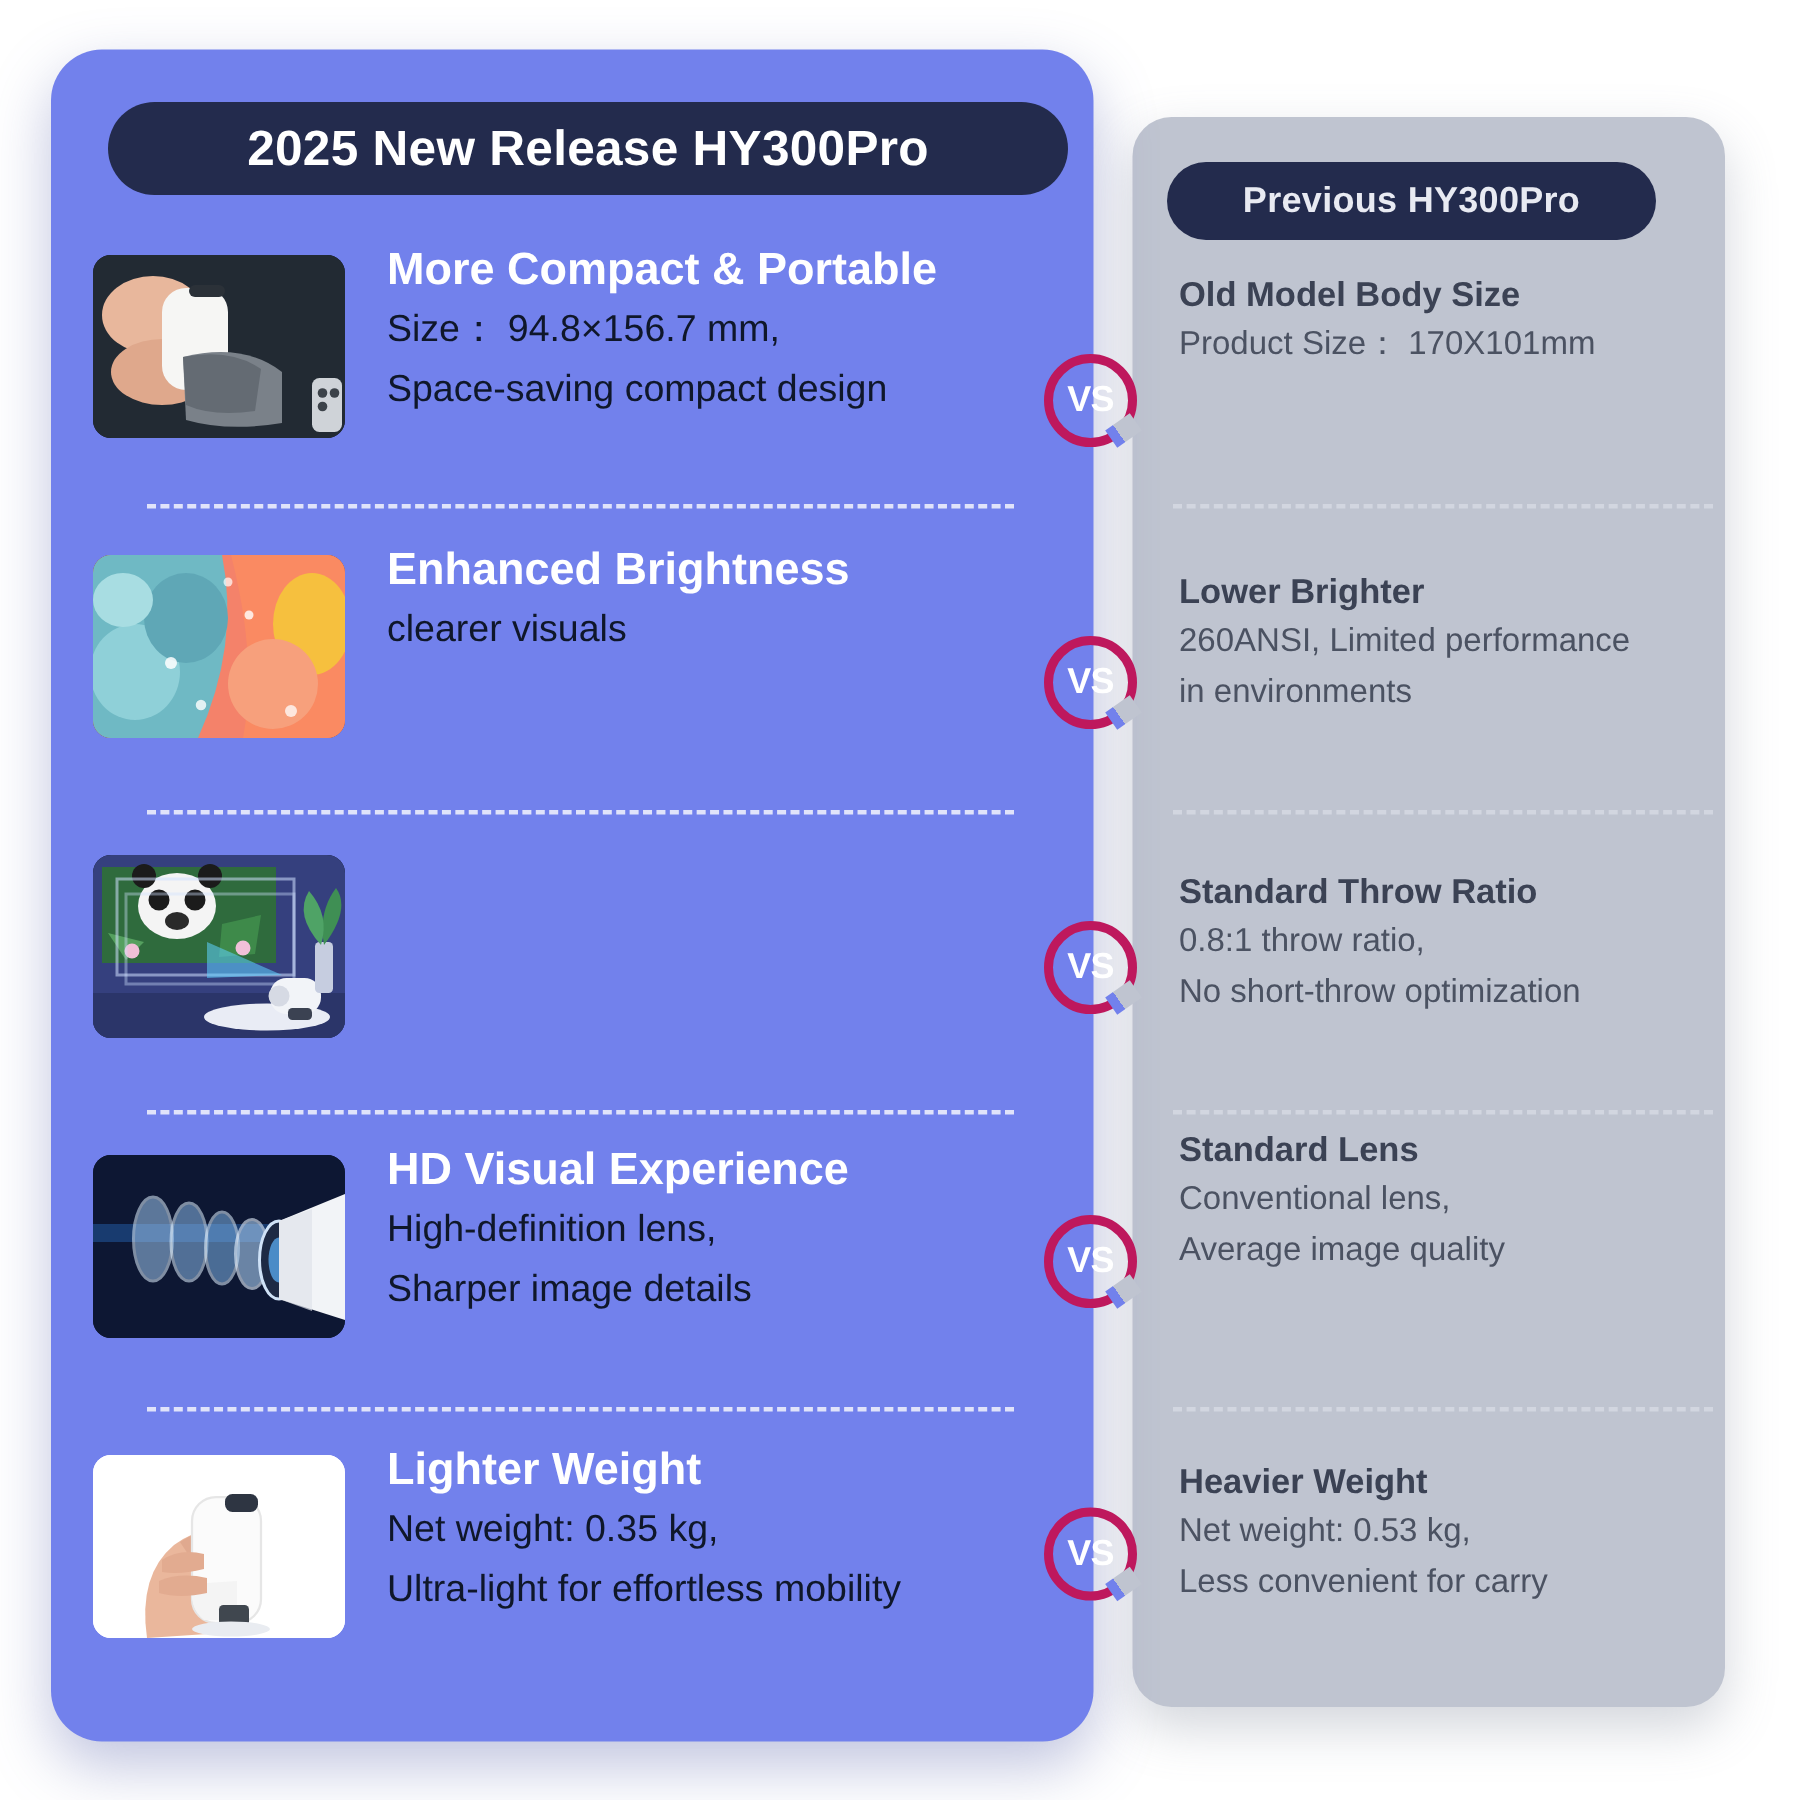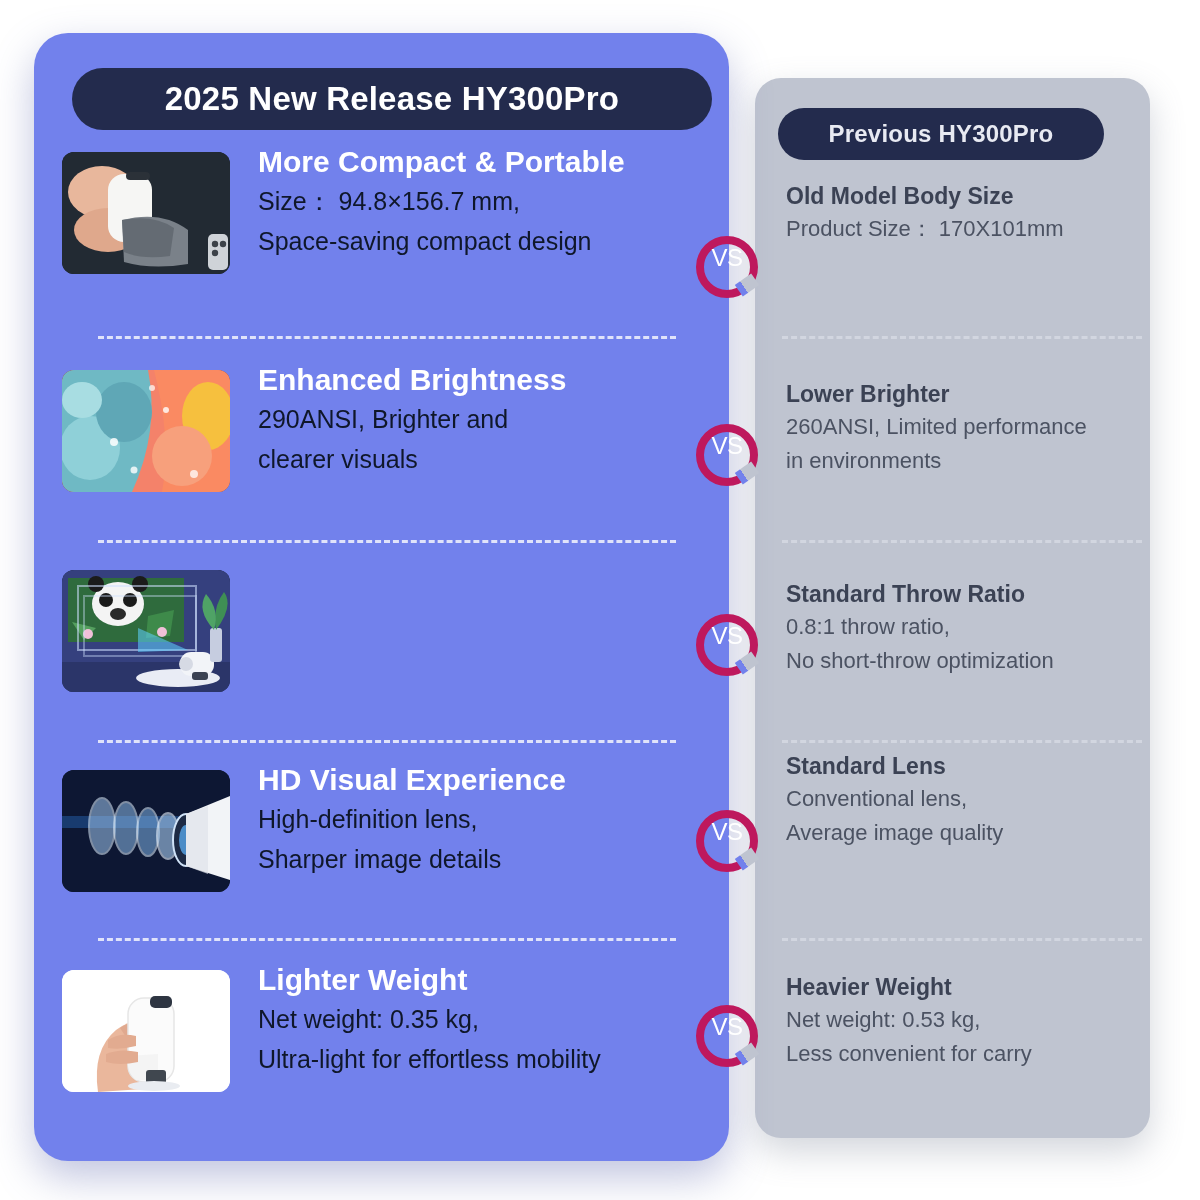--- a/index.html
+++ b/index.html
@@ -125,26 +125,27 @@
     position: absolute;
     left: 782px; width: 360px; height: 0;
     border-top: 3px dashed #d2d6e0;
   }
 
   
   .vs {
     position: absolute;
     width: 62px; height: 62px;
     border-radius: 50%;
-    border: 8px solid #be185d;
+    border: 6px solid #be185d;
     display: flex;
+    align-items: center;
     justify-content: center;
     color: #ffffff;
     font-size: 24px;
-    font-weight: normal;
+    font-weight: bold;
     letter-spacing: -0.5px;
     background: transparent;
   }
   
   .vs::after {
     content: "";
     position: absolute;
     right: -7px; bottom: -2px;
     width: 20px; height: 14px;
     background: linear-gradient(to right, #7281ec 0%, #7281ec 32%, #bfc4d0 32%, #bfc4d0 100%);
@@ -196,21 +197,21 @@
   <div class="div-old" style="top:540px"></div>
   <div class="div-old" style="top:740px"></div>
   <div class="div-old" style="top:938px"></div>
 
   <div class="panel-new"></div>
 
   <div class="pill pill-new">
     <span>2025 New Release HY300Pro</span>
   </div>
 
-  <div class="row-new" style="top:144px">
+  <div class="row-new" style="top:162px">
     <div class="thumb">
       <svg viewBox="0 0 168 122" preserveAspectRatio="none">
         <rect width="168" height="122" fill="#222a33"></rect>
         <ellipse cx="40" cy="40" rx="34" ry="26" fill="#e8b79c"></ellipse>
         <ellipse cx="46" cy="78" rx="34" ry="22" fill="#dfa88c"></ellipse>
         <rect x="46" y="22" width="44" height="68" rx="16" fill="#f6f6f4"></rect>
         <rect x="64" y="20" width="24" height="8" rx="4" fill="#2b3138"></rect>
         <path d="M60 68 Q100 58 126 78 L126 112 Q90 118 62 110 Z" fill="#7a8189"></path>
         <path d="M60 68 Q92 62 112 76 L108 104 Q80 108 62 100 Z" fill="#646b73"></path>
         <rect x="146" y="82" width="20" height="36" rx="5" fill="#cfd3d8"></rect>
@@ -239,21 +240,20 @@
         <ellipse cx="20" cy="30" rx="20" ry="18" fill="#a8dde2"></ellipse>
         <circle cx="52" cy="72" r="4" fill="#ffffff" opacity=".85"></circle>
         <circle cx="72" cy="100" r="3.5" fill="#ffffff" opacity=".8"></circle>
         <circle cx="104" cy="40" r="3" fill="#ffffff" opacity=".8"></circle>
         <circle cx="132" cy="104" r="4" fill="#ffffff" opacity=".75"></circle>
         <circle cx="90" cy="18" r="3" fill="#ffffff" opacity=".7"></circle>
       </svg>
     </div>
     <div class="rowtext-new">
       <div class="t">Enhanced Brightness</div>
-      <div class="d">290ANSI, Brighter and</div>
       <div class="d">clearer visuals</div>
     </div>
   </div>
 
   <div class="row-new" style="top:562px">
     <div class="thumb">
       <svg viewBox="0 0 168 122" preserveAspectRatio="none">
         <rect width="168" height="122" fill="#35407e"></rect>
         <rect x="0" y="92" width="168" height="30" fill="#2b3569"></rect>
         <rect x="6" y="8" width="116" height="64" fill="#2f6b3d"></rect>

